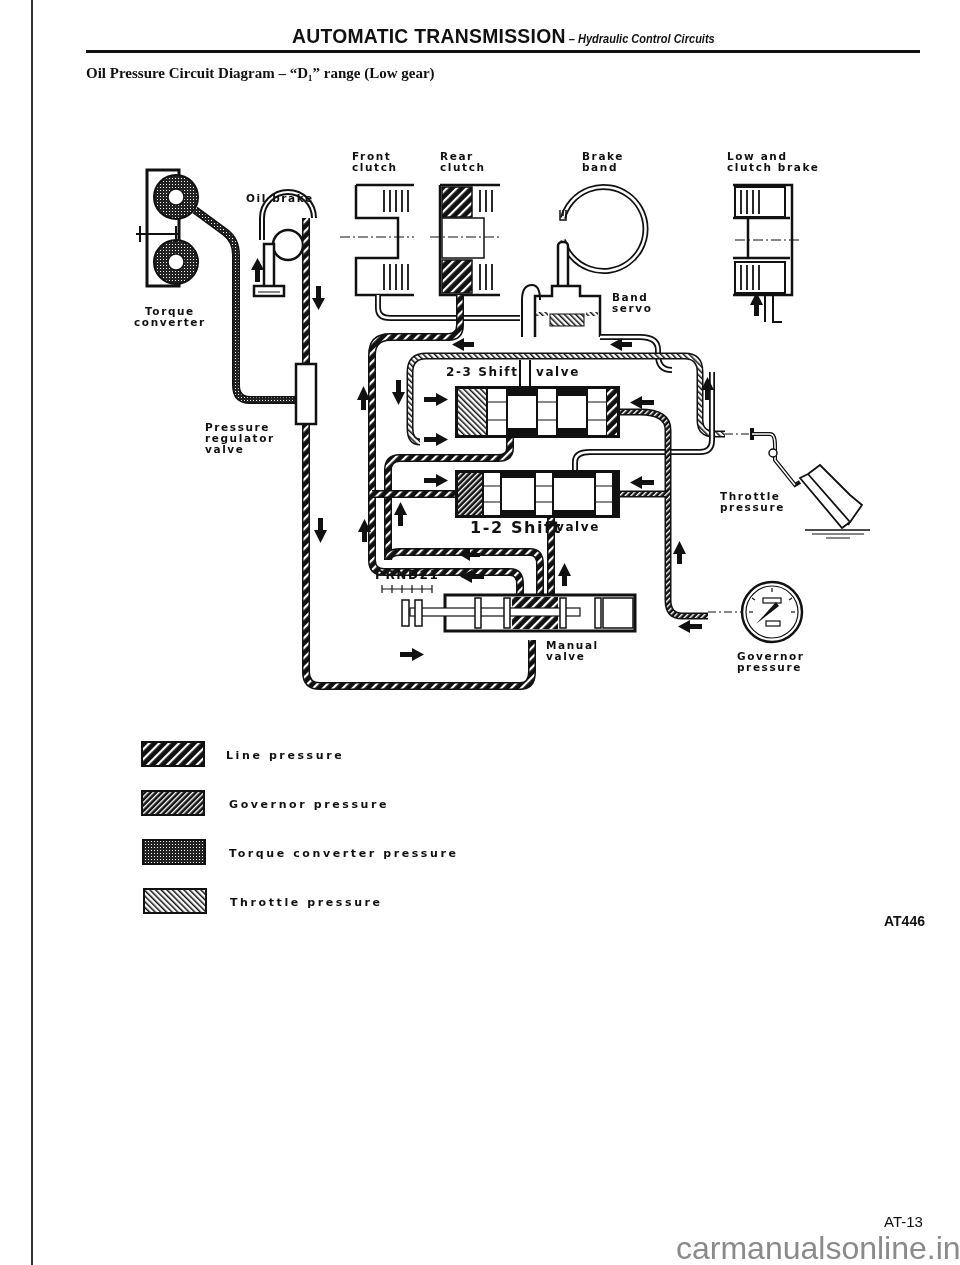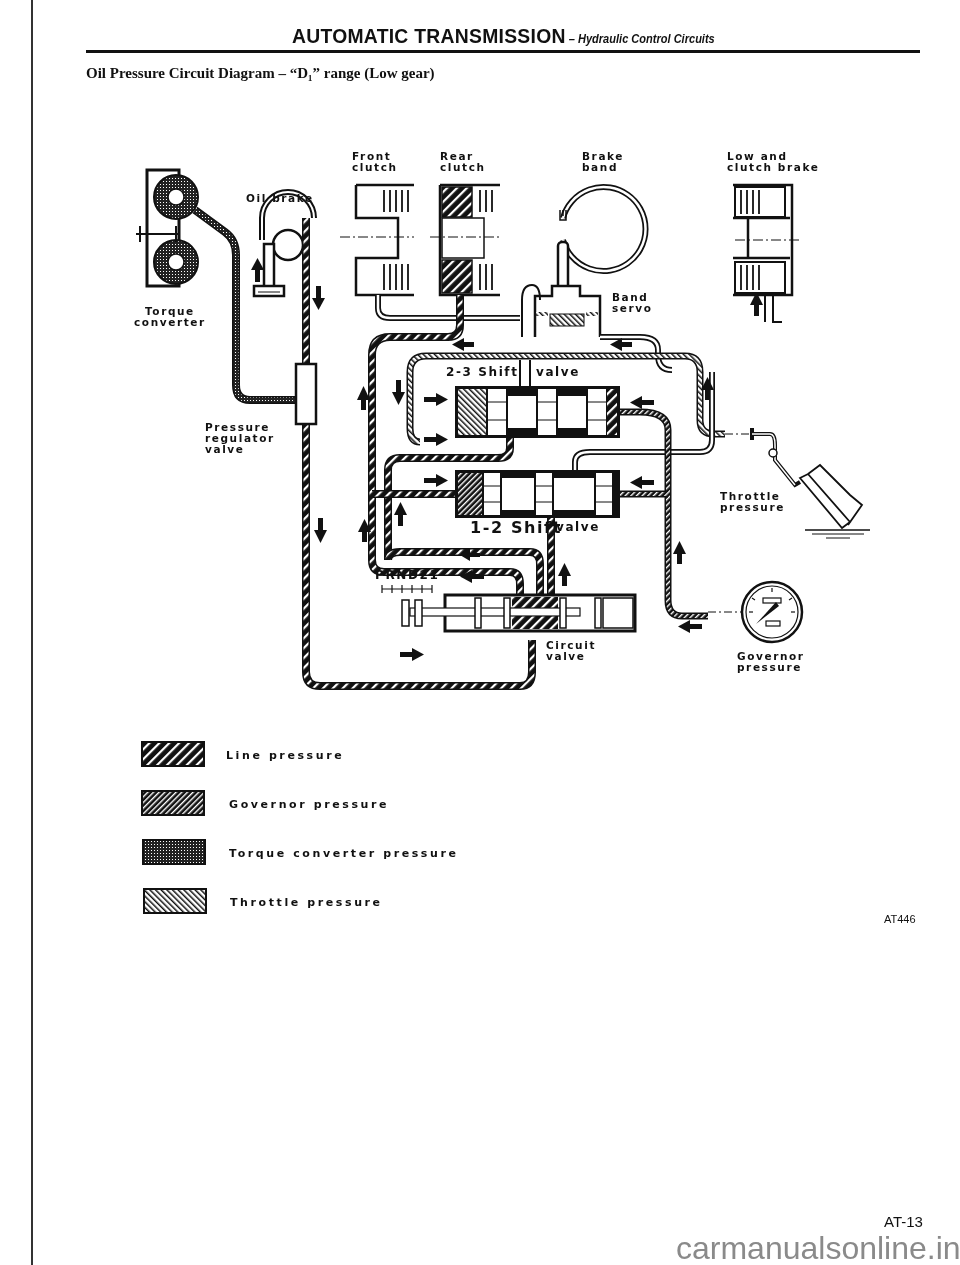--- a/index.html
+++ b/index.html
@@ -5,21 +5,21 @@
   html, body { margin:0; padding:0; background:#ffffff; }
   body { width:960px; height:1265px; position:relative; overflow:hidden; font-family:"Liberation Sans", sans-serif; color:#111; }
   .abs { position:absolute; }
   .margin-line { left:31px; top:0; width:2px; height:1265px; background:#333; }
   .header-title { left:292px; top:24px; font-size:21px; font-weight:bold; letter-spacing:0.3px; white-space:nowrap; transform:scaleX(0.92); transform-origin:left; }
   .header-sub { font-size:12px; font-style:italic; font-weight:bold; letter-spacing:0; }
   .header-rule { left:86px; top:50px; width:834px; height:3px; background:#111; }
   .diagram-title { left:86px; top:65px; font-family:"Liberation Serif", serif; font-weight:bold; font-size:15px; white-space:nowrap; }
   .lbl { font-family:"DejaVu Sans", sans-serif; font-weight:bold; font-size:10.5px; letter-spacing:1.6px; line-height:11px; white-space:pre; }
   .legend-text { font-family:"DejaVu Sans", sans-serif; font-weight:bold; font-size:11px; letter-spacing:2.6px; white-space:nowrap; }
-  .figcode { left:884px; top:913px; font-size:11px; font-weight:normal; }
+  .figcode { left:884px; top:913px; font-size:14px; font-weight:bold; }
   .page-num { left:884px; top:1213px; font-size:15px; font-weight:normal; }
   .watermark { left:676px; top:1230px; font-size:32px; color:#8a8a8a; white-space:nowrap; }
   svg { position:absolute; left:0; top:0; }
 </style>
 </head>
 <body>
 
 <div class="abs margin-line"></div>
 
 <div class="abs header-title">
@@ -376,21 +376,21 @@
 <div class="abs lbl" style="left:612px;top:292px;">Band
 servo</div>
 <div class="abs lbl" style="left:205px;top:422px;">Pressure
 regulator
 valve</div>
 <div class="abs lbl" style="left:446px;top:367px;font-size:12px;">2-3 Shift</div>
 <div class="abs lbl" style="left:536px;top:367px;font-size:12px;">valve</div>
 <div class="abs lbl" style="left:470px;top:522px;font-size:16px;">1-2 Shift</div>
 <div class="abs lbl" style="left:556px;top:522px;font-size:12px;">valve</div>
 <div class="abs lbl" style="left:375px;top:570px;font-size:12px;">PRND21</div>
-<div class="abs lbl" style="left:546px;top:640px;">Circuit
+<div class="abs lbl" style="left:546px;top:640px;">Manual
 valve</div>
 <div class="abs lbl" style="left:720px;top:491px;">Throttle
 pressure</div>
 <div class="abs lbl" style="left:737px;top:651px;">Governor
 pressure</div>
 
 <div class="abs legend-text" style="left:226px;top:749px;">Line pressure</div>
 <div class="abs legend-text" style="left:229px;top:798px;">Governor pressure</div>
 <div class="abs legend-text" style="left:229px;top:847px;">Torque converter pressure</div>
 <div class="abs legend-text" style="left:230px;top:896px;">Throttle pressure</div>

